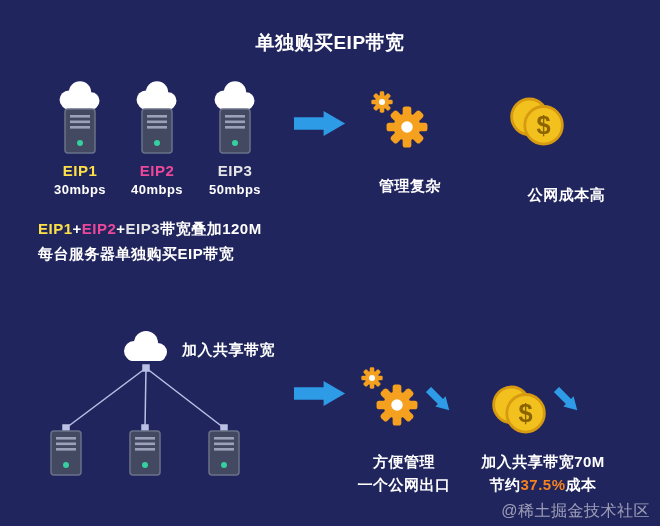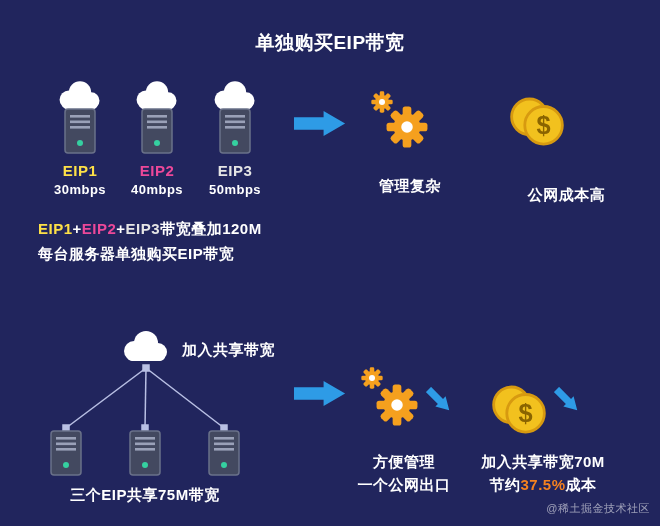--- a/index.html
+++ b/index.html
@@ -12,21 +12,21 @@
   .c-blue{color:#ec4899;}
   .c-green{color:#e5e5e5;}
   .c-white{color:#ffffff;}
   .c-percent{color:#f5821f;}
   .server-col{width:80px;display:flex;flex-direction:column;align-items:center;}
   .server-col .cloud{margin-bottom:-4px;}
   .eip-label{font-size:15px;font-weight:700;margin-top:8px;letter-spacing:0.5px;}
   .bw{color:#ffffff;font-size:13px;font-weight:600;margin-top:3px;letter-spacing:0.5px;}
   .two-line{line-height:23px;}
   .rot45{transform:rotate(45deg);}
-  .watermark{color:rgba(255,255,255,0.55);font-size:11px;letter-spacing:0.5px;}
+  .watermark{color:rgba(255,255,255,0.55);font-size:16px;letter-spacing:0.5px;}
 </style>
 </head>
 <body>
 
 <div class="canvas">
 
   <svg width="0" height="0" style="position:absolute">
     <defs>
       <g id="gear">
         <g fill="#f5a01e">
@@ -140,21 +140,20 @@
   <svg class="abs" style="left:50px;top:430px;" width="32" height="46" viewBox="0 0 32 46">
       <use href="#server"></use>
     </svg>
   <svg class="abs" style="left:129px;top:430px;" width="32" height="46" viewBox="0 0 32 46">
       <use href="#server"></use>
     </svg>
   <svg class="abs" style="left:208px;top:430px;" width="32" height="46" viewBox="0 0 32 46">
       <use href="#server"></use>
     </svg>
 
-  <div class="abs txt center" style="left:35px;top:486px;width:220px;">三个EIP共享75M带宽</div>
 
   <svg class="abs" style="left:294px;top:380px;" width="52" height="27" viewBox="0 0 58 30">
       <use href="#arrow-right"></use>
     </svg>
 
   <div class="abs" style="left:360px;top:366px;width:62px;height:62px;">
     <svg class="abs" style="left:0;top:0;" width="24" height="24" viewBox="-18 -18 36 36">
         <use href="#gear"></use>
       </svg>
     <svg class="abs" style="left:14px;top:16px;" width="46" height="46" viewBox="-18 -18 36 36">

